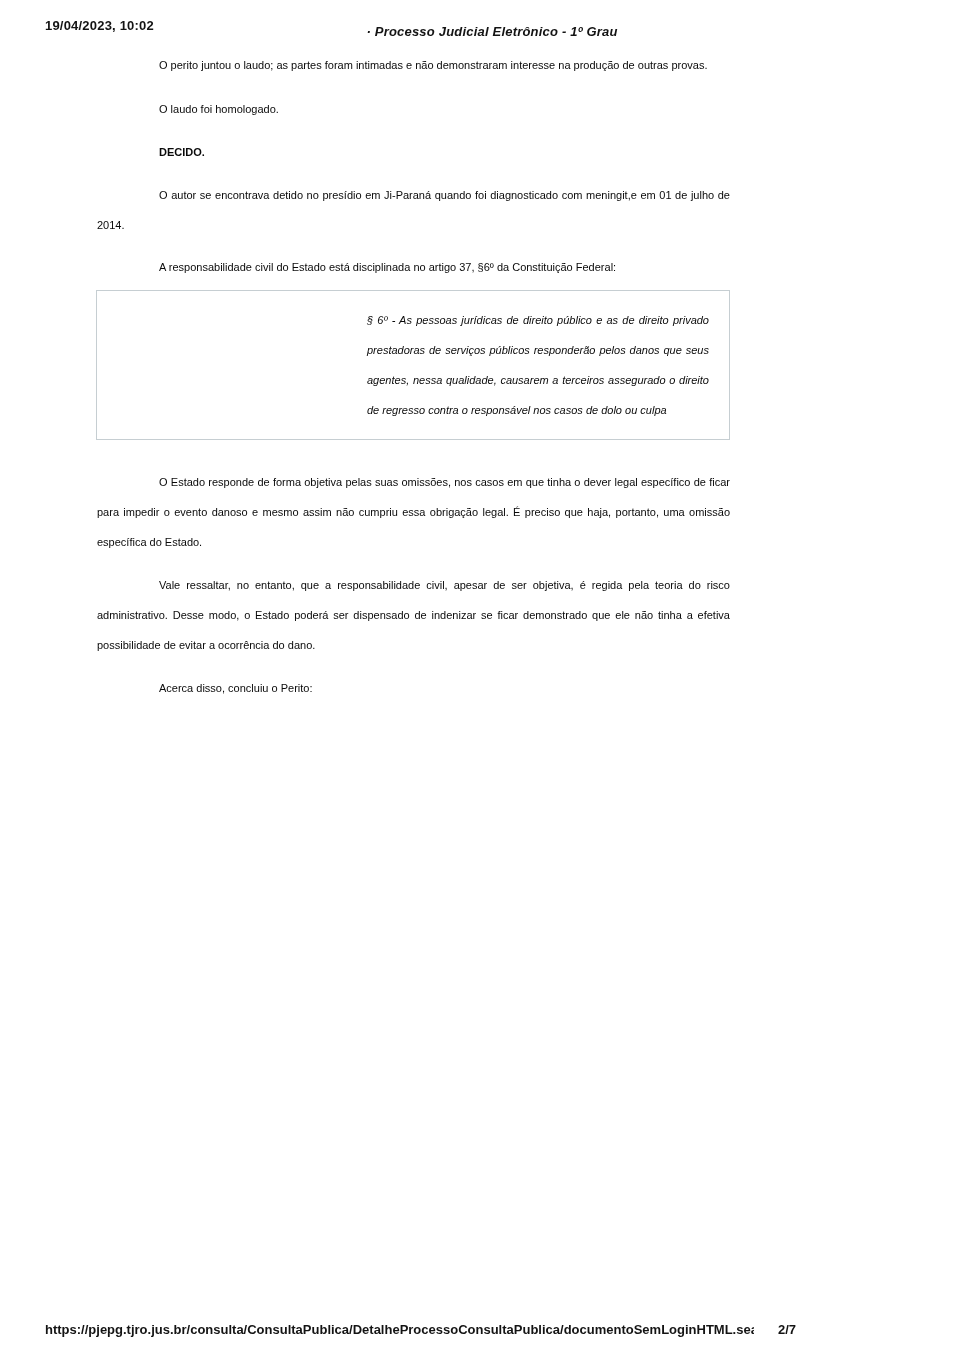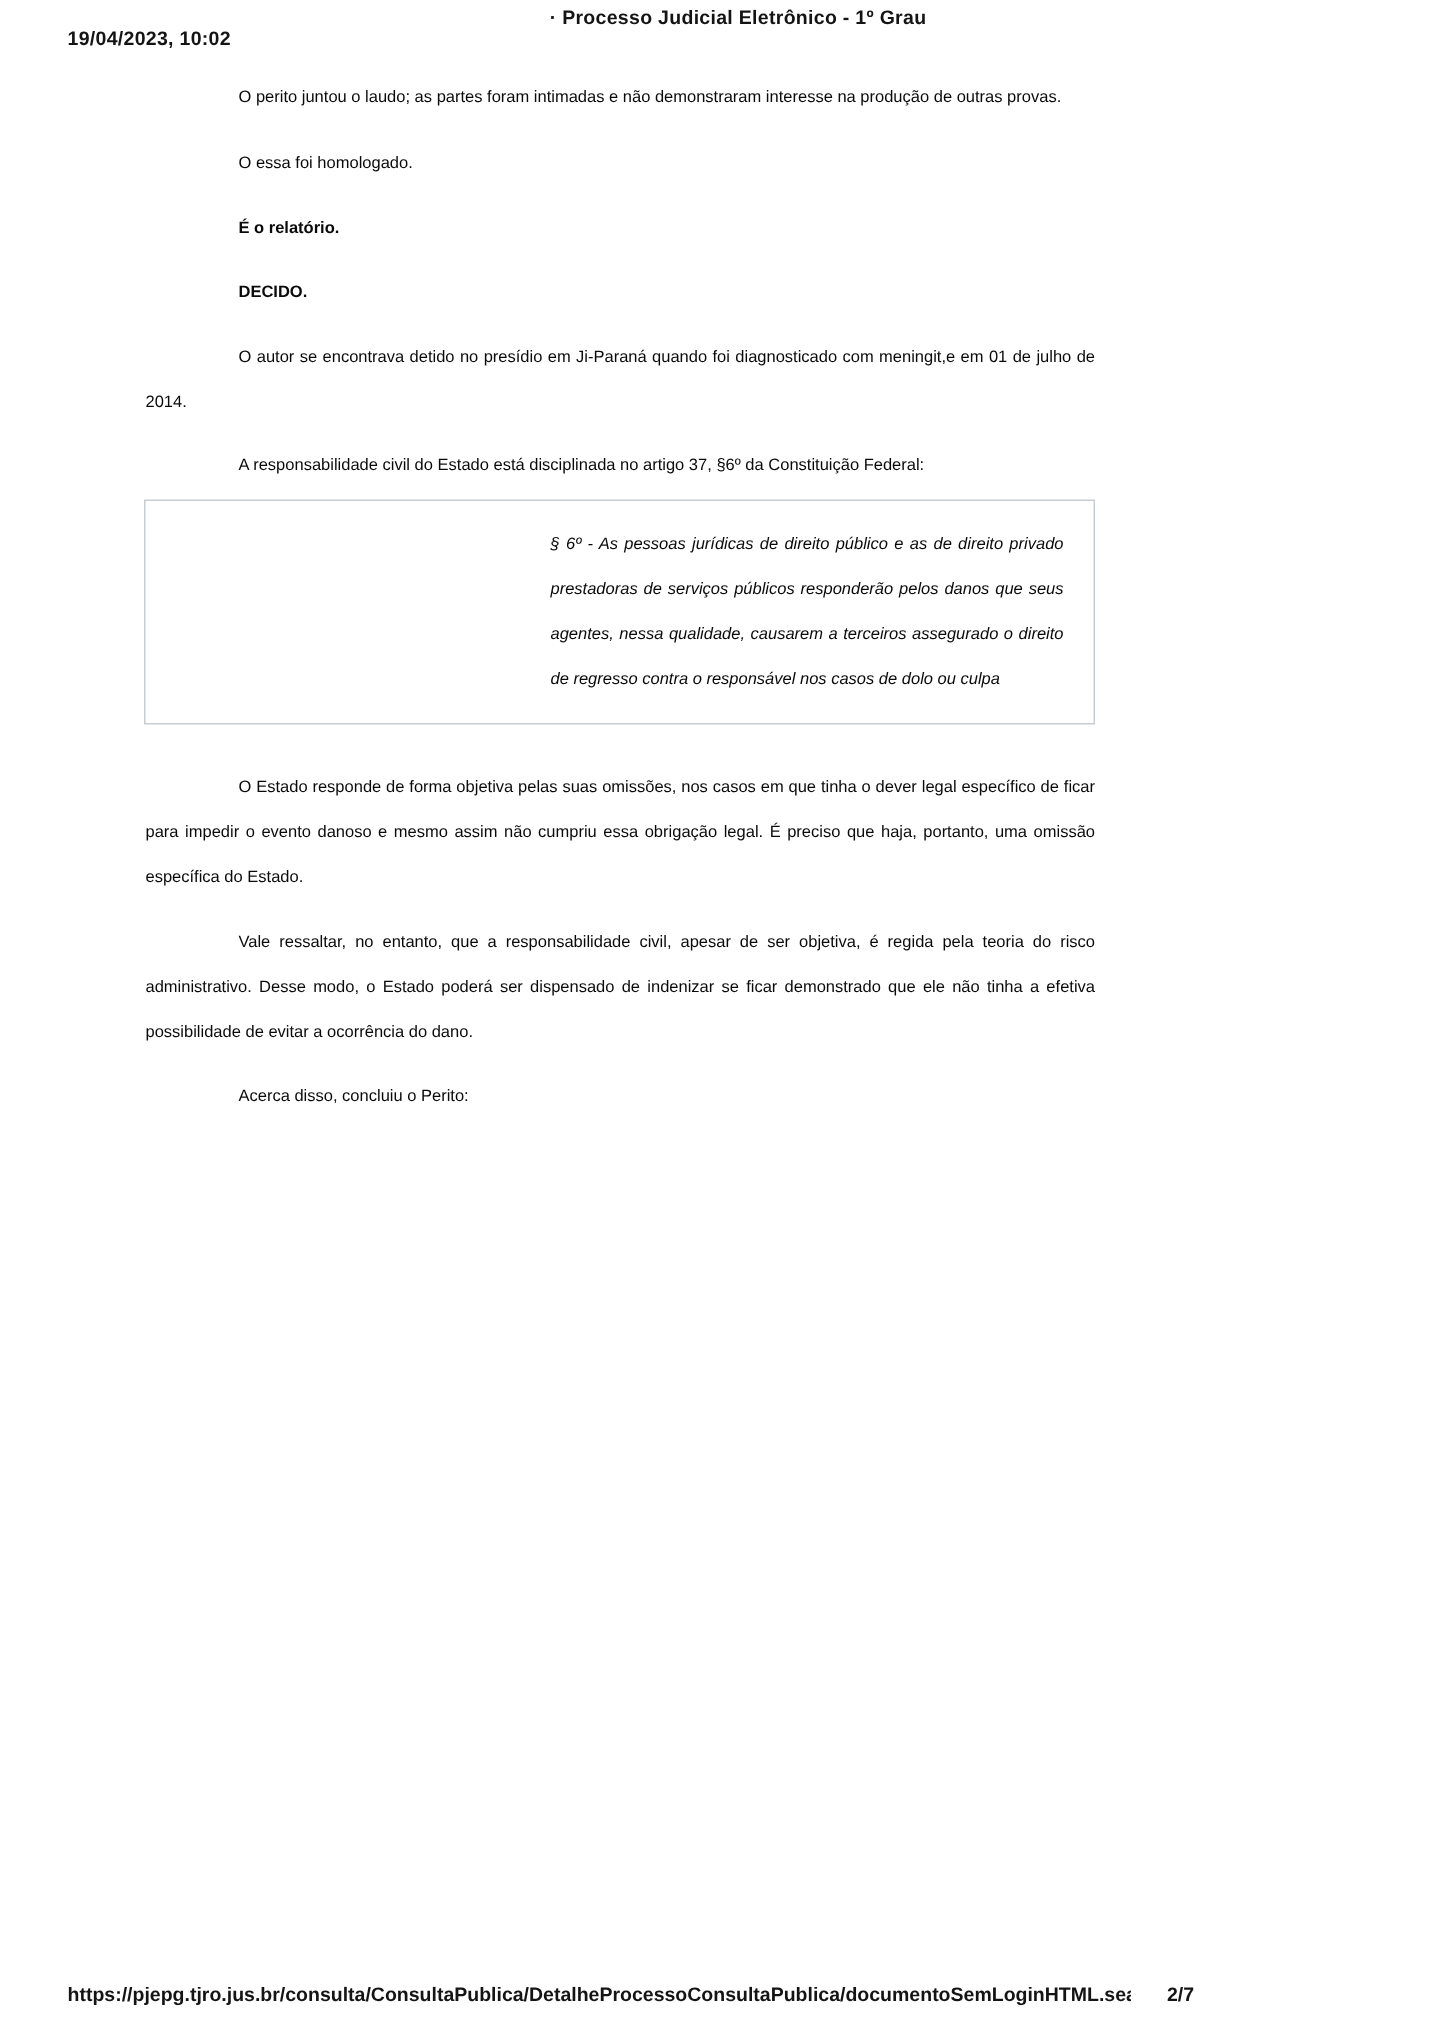--- a/index.html
+++ b/index.html
@@ -22,29 +22,30 @@
     top: 18px;
     left: 45px;
     font-size: 13px;
     font-weight: 700;
     letter-spacing: 0.2px;
     color: #141414;
     white-space: nowrap;
   }
   .hdr-title {
     position: absolute;
-    top: 4px;
+    top: 24px;
     left: 160px;
     right: 0;
     text-align: center;
     font-size: 13px;
     font-weight: 700;
     letter-spacing: 0.2px;
     color: #141414;
     white-space: nowrap;
+    font-style: italic;
   }
   
   .content {
     position: absolute;
     top: 0;
     left: 97px;
     right: 94px;
     padding-top: 50px;
     font-size: 11px;
     line-height: 30px;
@@ -105,23 +106,22 @@
 <div class="page">
 
   <span class="hdr-date">19/04/2023, 10:02</span>
 
   <div class="hdr-title">· Processo Judicial Eletrônico - 1º Grau</div>
 
   <div class="content">
 
     <p class="para mb14">O perito juntou o laudo; as partes foram intimadas e não demonstraram interesse na produção de outras provas.</p>
 
-    <p class="para">O essa foi homologado.</p>
+    <p class="para">O laudo foi homologado.</p>
 
-    <p class="para bold">É o relatório.</p>
 
     <p class="para bold">DECIDO.</p>
 
     <p class="para mb12">O autor se encontrava detido no presídio em Ji-Paraná quando foi diagnosticado com meningit,e em 01 de julho de 2014.</p>
 
 
 
     <p class="para mb8">A responsabilidade civil do Estado está disciplinada no artigo 37, §6º da Constituição Federal:</p>
 
     <blockquote class="quote-2">§ 6º - As pessoas jurídicas de direito público e as de direito privado prestadoras de serviços públicos responderão pelos danos que seus agentes, nessa qualidade, causarem a terceiros assegurado o direito de regresso contra o responsável nos casos de dolo ou culpa</blockquote>

